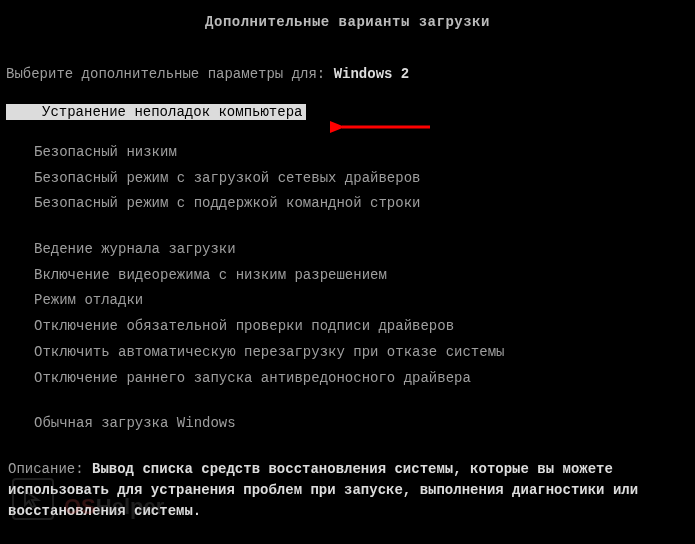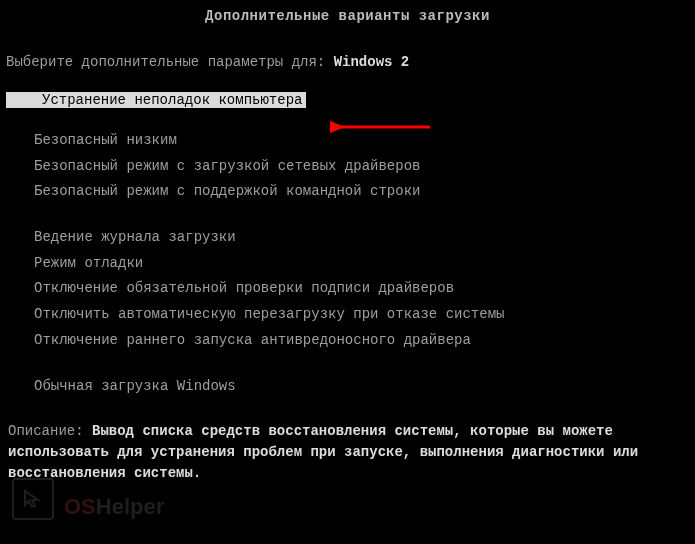--- a/index.html
+++ b/index.html
@@ -14,21 +14,21 @@
       font-family: 'Courier New', Consolas, monospace;
       font-size: 14px;
       color: #9e9e9e;
       overflow: hidden;
       position: relative;
     }
     .header {
       text-align: center;
       color: #bbb;
       font-weight: bold;
-      padding: 8px 0;
+      padding: 14px 0;
       letter-spacing: 0.5px;
     }
     .content {
       padding: 0 6px;
     }
     .prompt-line {
       margin-top: 22px;
     }
     .os-name {
       color: #dcdcdc;
@@ -131,20 +131,23 @@
     <div class="menu-item">
       <span>Безопасный режим с поддержкой командной строки</span>
     </div>
 
     <div class="group-gap"></div>
 
     <div class="menu-item">
       <span>Ведение журнала загрузки</span>
     </div>
     <div class="menu-item">
+      <span>Включение видеорежима с низким разрешением</span>
+    </div>
+    <div class="menu-item">
       <span>Режим отладки</span>
     </div>
     <div class="menu-item">
       <span>Отключение обязательной проверки подписи драйверов</span>
     </div>
     <div class="menu-item">
       <span>Отключить автоматическую перезагрузку при отказе системы</span>
     </div>
     <div class="menu-item">
       <span>Отключение раннего запуска антивредоносного драйвера</span>

